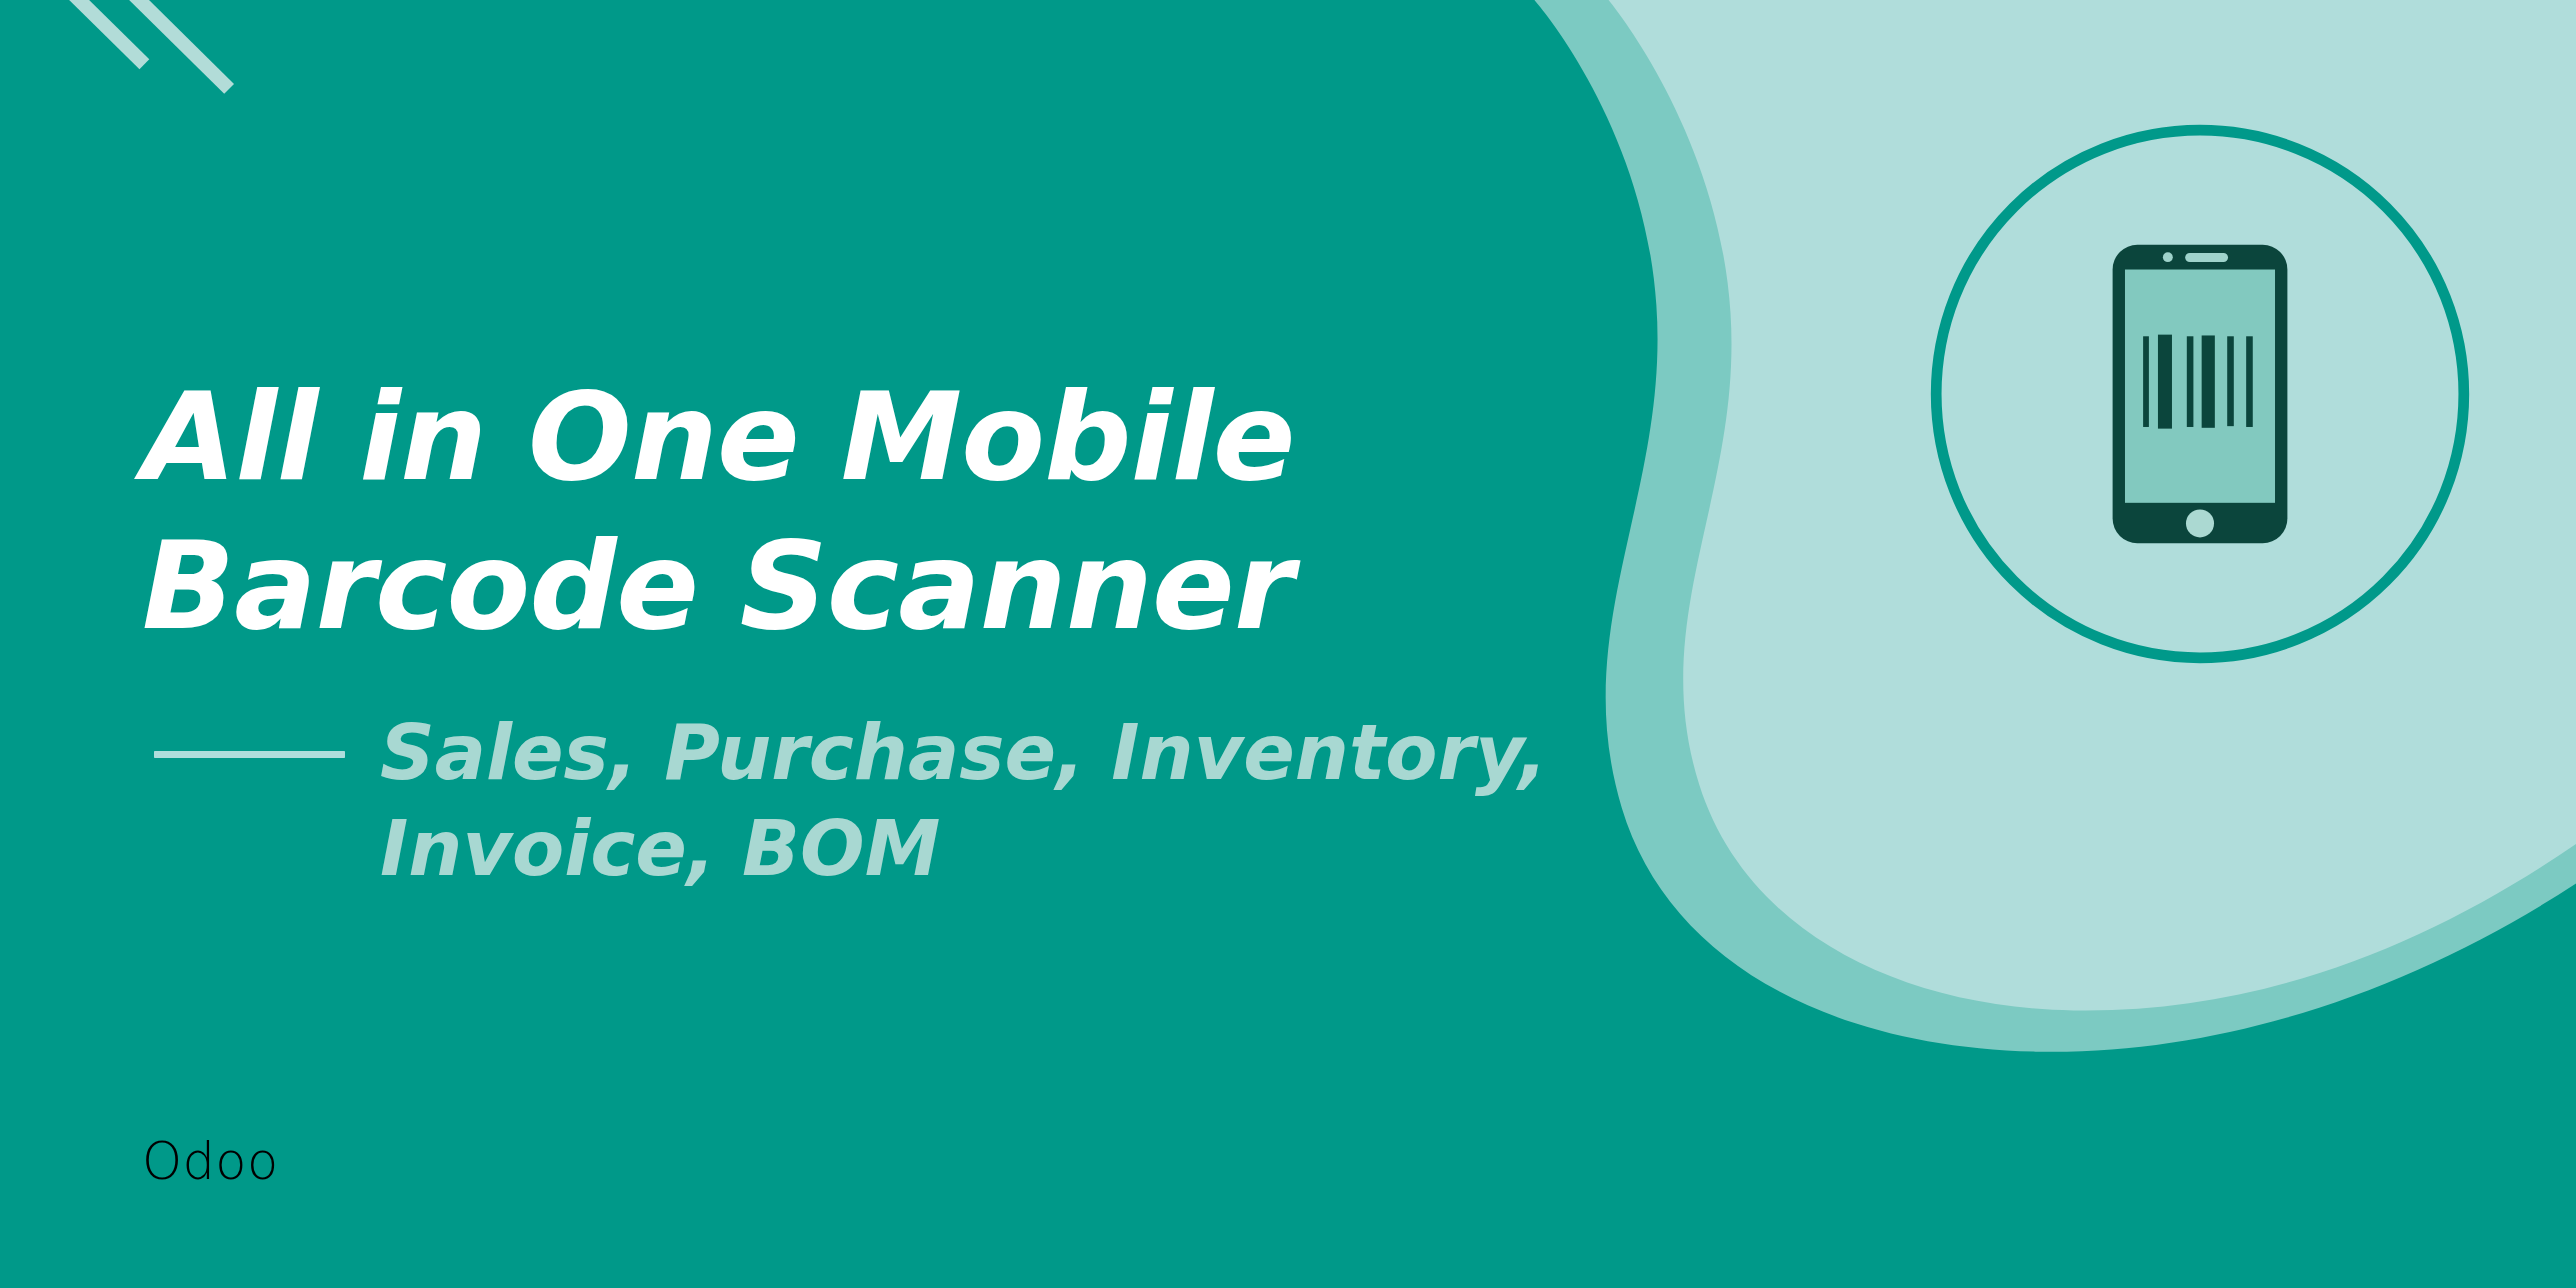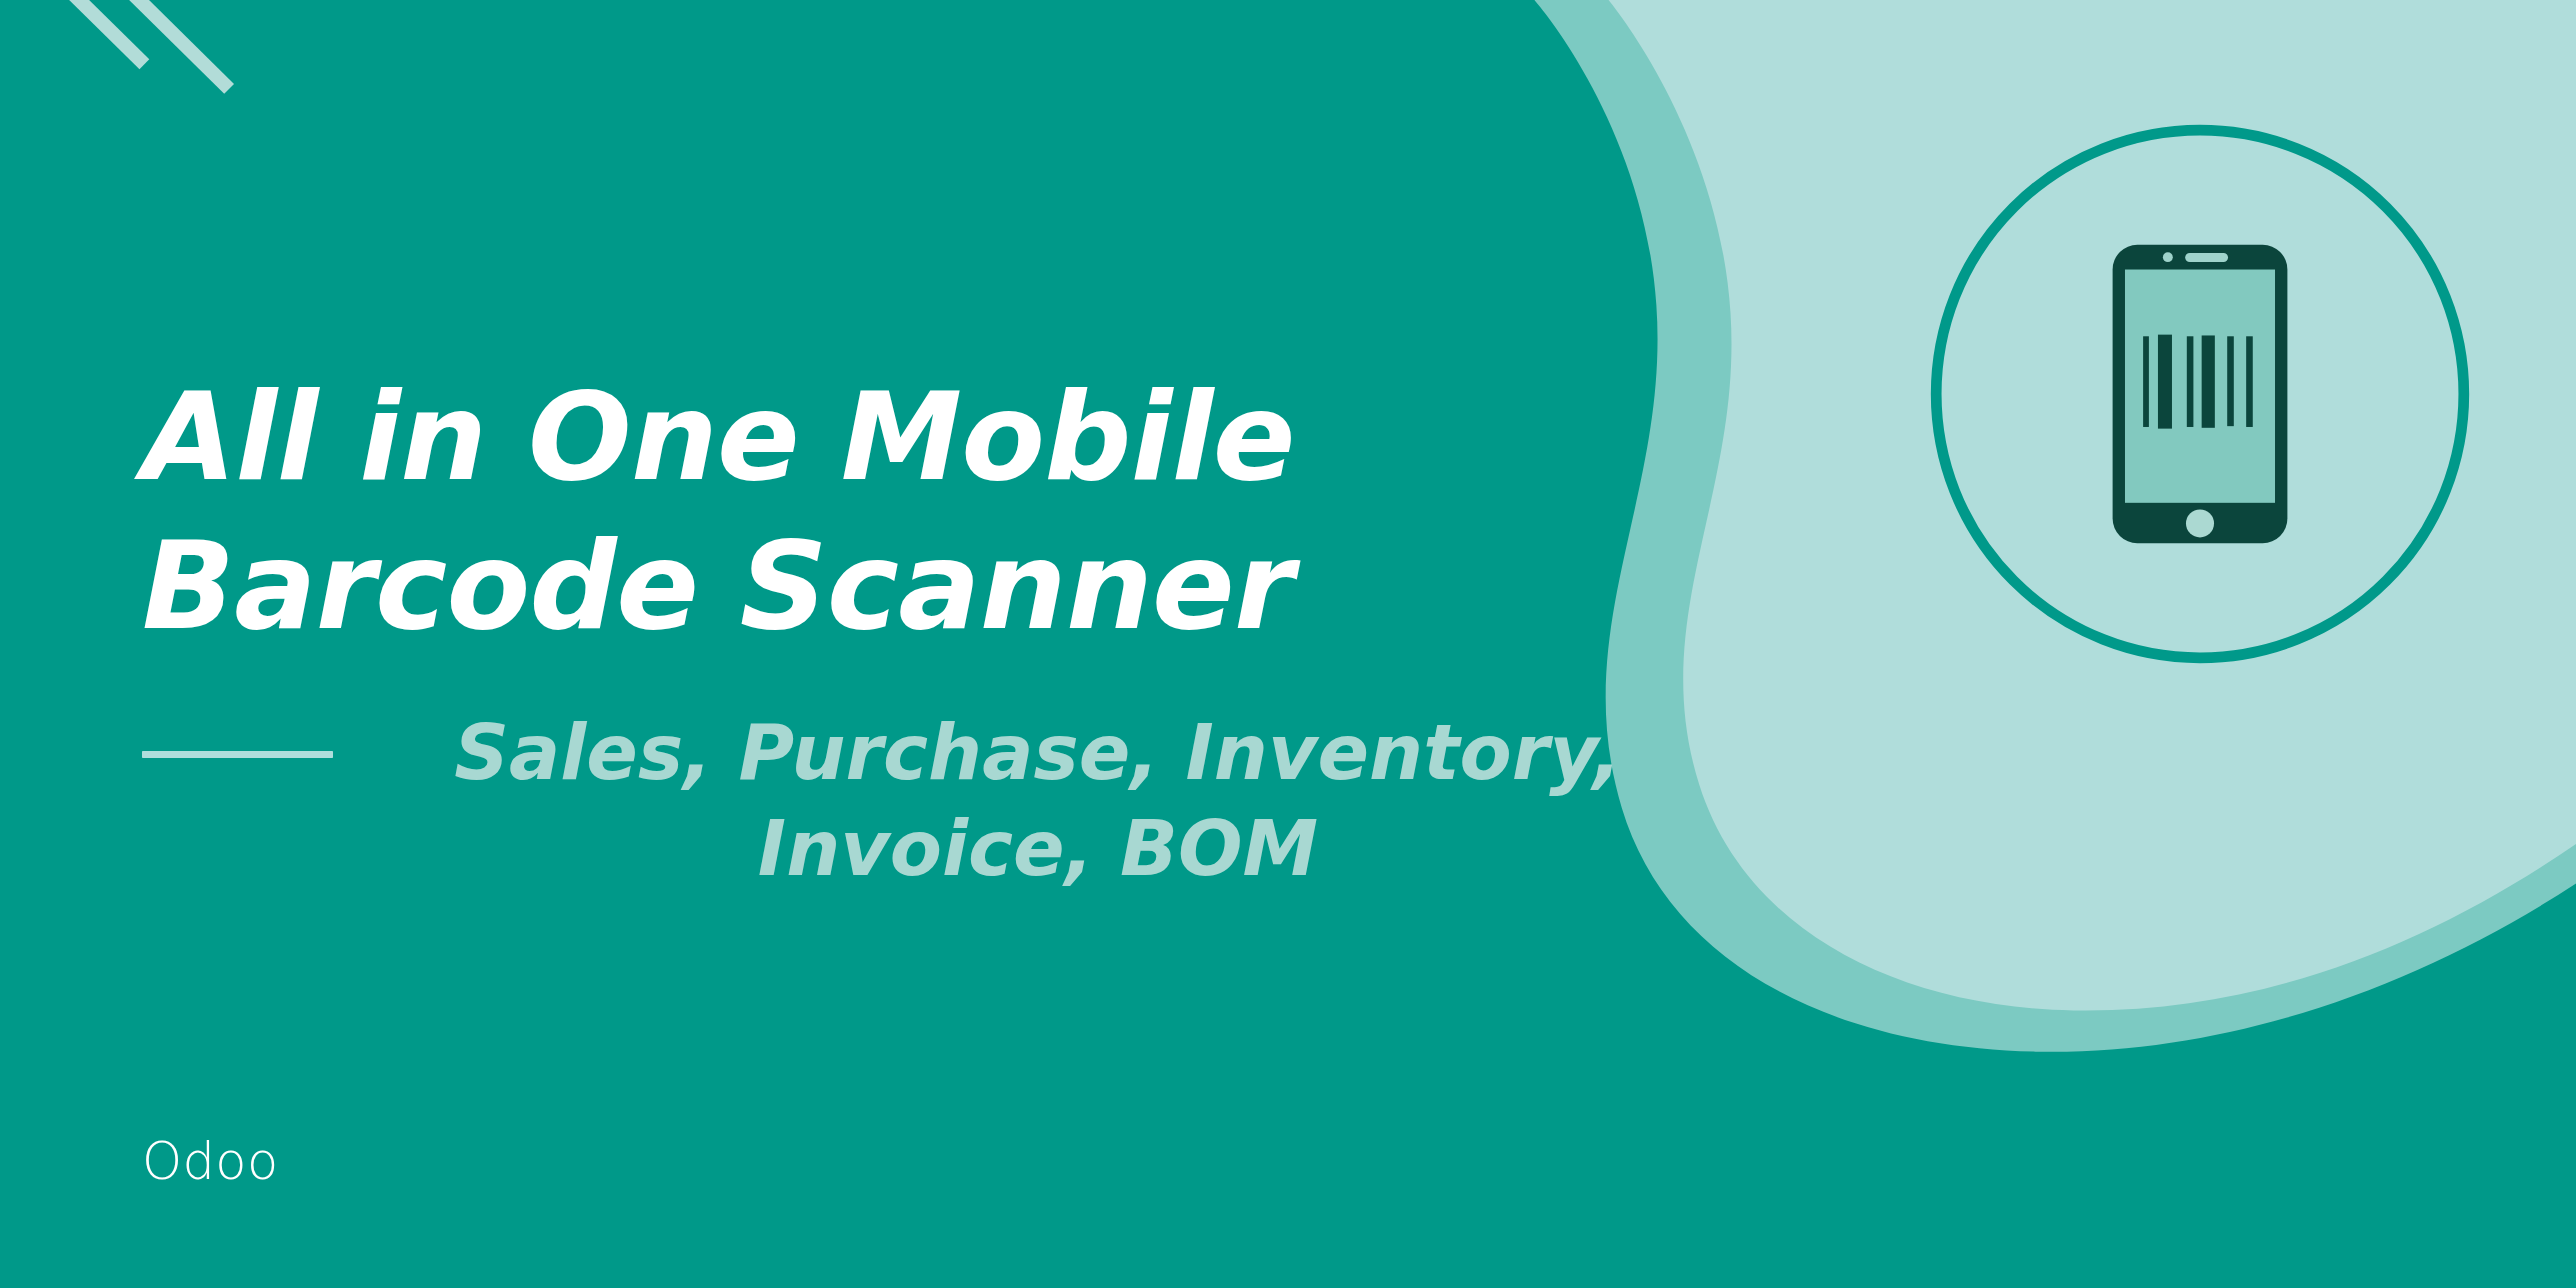--- a/index.html
+++ b/index.html
@@ -55,25 +55,24 @@
     color: #ffffff;
     font-size: 122px;
     font-weight: 700;
     line-height: 1.22;
     letter-spacing: -0.8px;
   }
 
   .subline-wrap {
     position: absolute;
     top: 705px;
-    left: 0;
+    left: 12px;
     width: 1566px;
     display: flex;
     align-items: flex-start;
-    text-align: center;
   }
 
   .subline-rule {
     flex: 0 0 auto;
     width: 191px;
     height: 7.4px;
     background: #AEDEDC;
     margin-top: 46px;
     margin-right: 35px;
     border-radius: 0.8px;
@@ -87,21 +86,21 @@
     font-weight: 600;
     line-height: 1.26;
     max-width: 1351px;
   }
 
   .brand {
     position: absolute;
     left: 142px;
     top: 1132px;
     margin: 0;
-    color: #ffffff;
+    color: #000000;
     font-size: 51px;
     font-weight: 300;
     letter-spacing: 0.4px;
   }
 
   
   .icon-badge {
     position: absolute;
     left: 1923px;
     top: 117px;

